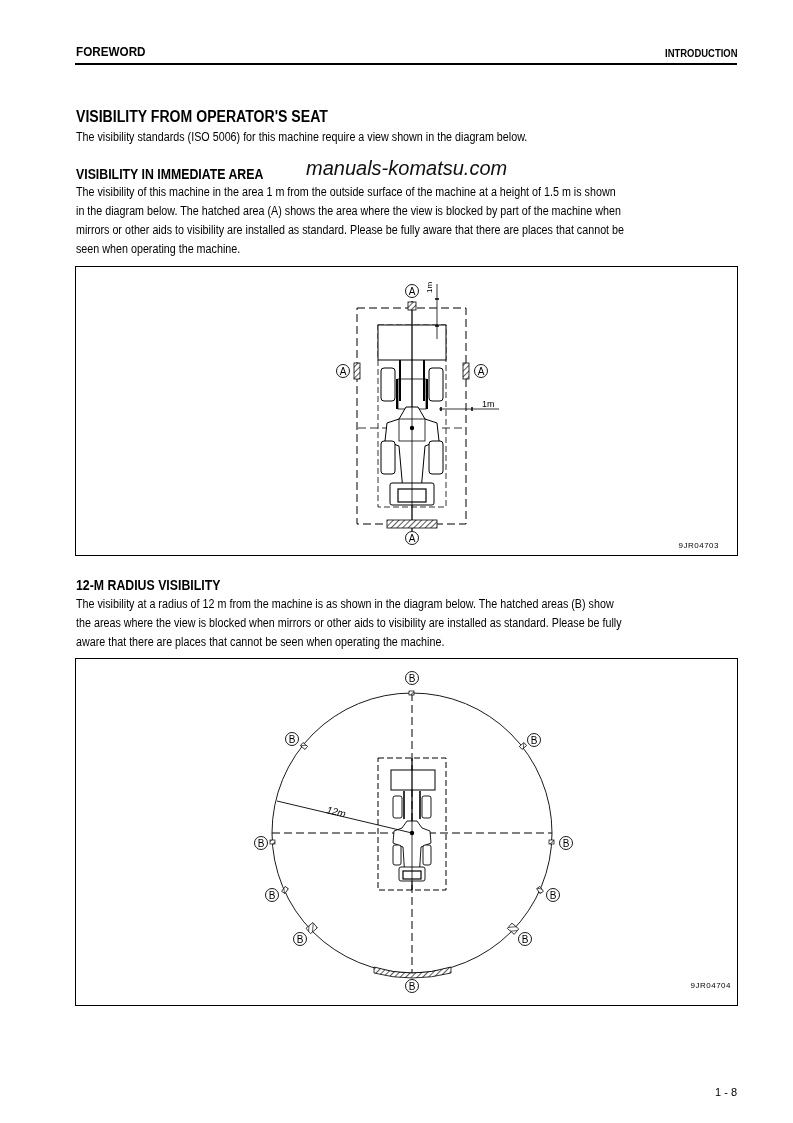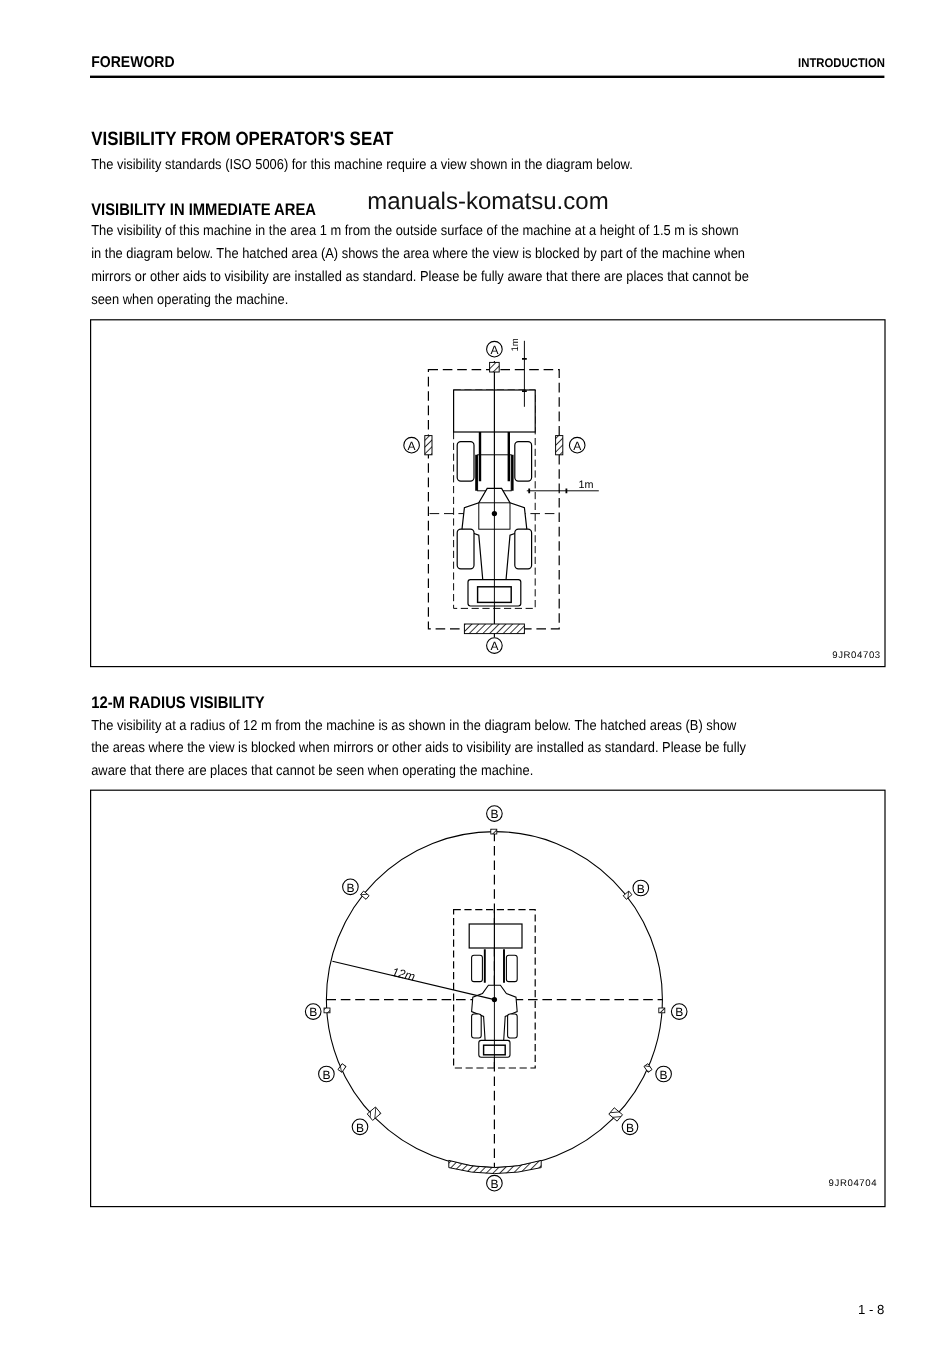--- a/index.html
+++ b/index.html
@@ -4,21 +4,21 @@
 <style>
   html, body { margin: 0; padding: 0; background: #ffffff; }
   body { width: 793px; height: 1123px; position: relative; overflow: hidden;
          font-family: "Liberation Sans", sans-serif; color: #000; }
   .hdr-left { position: absolute; left: 76px; top: 44px; font-size: 13px; font-weight: bold; transform: scaleX(0.9); transform-origin: left; }
   .hdr-right { position: absolute; right: 56px; top: 47px; font-size: 10.5px; font-weight: bold; transform: scaleX(0.9); transform-origin: right; }
   .hdr-rule { position: absolute; left: 75px; width: 662px; top: 63px; height: 2px; background: #000; }
   .h1 { position: absolute; left: 76px; top: 108px; font-size: 16px; font-weight: bold; transform: scaleX(0.88); transform-origin: left; white-space: nowrap; }
   .h2 { position: absolute; left: 76px; font-size: 14px; font-weight: bold; transform: scaleX(0.88); transform-origin: left; white-space: nowrap; }
   .p { position: absolute; left: 76px; width: 740px; font-size: 12px; line-height: 19px; transform: scaleX(0.895); transform-origin: left; }
-  .watermark { position: absolute; left: 306px; top: 157px; font-size: 20px; color: #111; white-space: nowrap; }
+  .watermark { position: absolute; left: 306px; top: 157px; font-size: 20px; color: #111; white-space: nowrap; font-style: italic; }
   .frame { position: absolute; left: 75px; width: 661px; border: 1px solid #000; background: #fff; }
   .figid { position: absolute; font-size: 8px; letter-spacing: 0.5px; }
   .pageno { position: absolute; right: 56px; top: 1086px; font-size: 11px; }
   svg text { font-family: "Liberation Sans", sans-serif; }
 </style>
 </head>
 <body>
 
 <div class="hdr-left">FOREWORD</div>
 <div class="hdr-right">INTRODUCTION</div>
@@ -98,21 +98,21 @@
     </g>
     <g>
       <circle cx="480" cy="370" r="6.5" fill="#fff" stroke="#000" stroke-width="0.9"></circle>
       <text x="480" y="374" font-size="10" text-anchor="middle">A</text>
     </g>
     <g>
       <circle cx="411" cy="537" r="6.5" fill="#fff" stroke="#000" stroke-width="0.9"></circle>
       <text x="411" y="541" font-size="10" text-anchor="middle">A</text>
     </g>
   </svg>
-  <div class="figid" style="right:3px; bottom:5px;">9JR04703</div>
+  <div class="figid" style="right:18px; bottom:5px;">9JR04703</div>
 </div>
 
 <div class="h2" style="top:577px">12-M RADIUS VISIBILITY</div>
 <div class="p" style="top:595px">The visibility at a radius of 12 m from the machine is as shown in the diagram below.  The hatched areas (B) show</div>
 <div class="p" style="top:614px">the areas where the view is blocked when mirrors or other aids to visibility are installed as standard. Please be fully</div>
 <div class="p" style="top:633px">aware that there are places that cannot be seen when operating the machine.</div>
 
 <div class="frame" style="top:658px; height:346px;">
   <svg width="661" height="346" viewBox="75 658 661 346" xmlns="http://www.w3.org/2000/svg">
     <defs>

